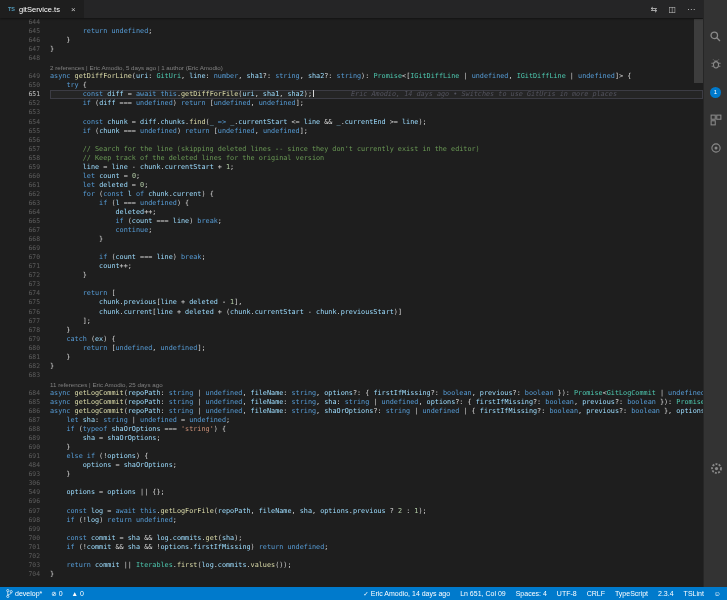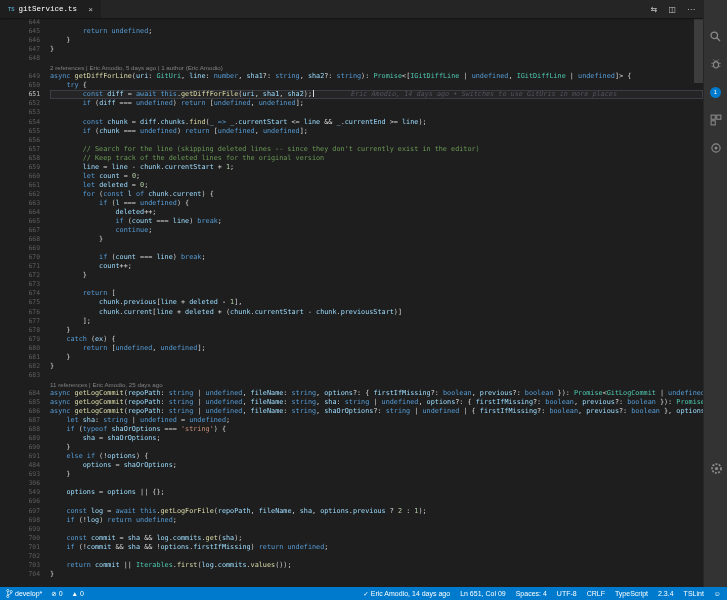--- a/index.html
+++ b/index.html
@@ -3,21 +3,21 @@
 <meta charset="utf-8">
 <style>
   *{margin:0;padding:0;box-sizing:border-box;}
   html,body{width:727px;height:600px;overflow:hidden;}
   body{background:#1e1e1e;font-family:"DejaVu Sans Mono",monospace;position:relative;}
 
   
   .editor-col{position:absolute;left:0;top:0;width:703px;height:587px;overflow:hidden;background:#1e1e1e;}
   .tabbar{height:18px;background:#252526;display:flex;align-items:stretch;box-shadow:0 1px 2px rgba(0,0,0,.4);position:relative;z-index:2;}
   .tab{background:#1e1e1e;display:flex;align-items:center;padding:0 8px;gap:4px;
-       font-family:Liberation Mono, monospace;font-size:7.5px;color:#ffffff;}
+       font-family:Liberation Sans, sans-serif;font-size:7.5px;color:#ffffff;}
   .ts-icon{color:#519aba;font-size:5.5px;font-weight:bold;letter-spacing:0;}
   .tab-close{color:#c5c5c5;font-size:8px;margin-left:7px;cursor:pointer;}
   .tab-actions{margin-left:auto;display:flex;align-items:center;gap:11px;padding-right:8px;color:#c5c5c5;font-size:8px;font-family:"DejaVu Sans",sans-serif;}
 
   .editor{position:relative;height:569px;overflow:hidden;}
   .row{display:flex;height:9.05px;line-height:9.05px;font-size:6.8px;white-space:pre;color:#d4d4d4;}
   .ln{width:50px;flex:none;text-align:right;padding-right:10px;color:#5d5d5d;font-size:6.4px;}
   .hl .ln{color:#c2c2c2;}
   .code{flex:1;overflow:hidden;white-space:pre;}
   .hl .code{background:rgba(255,255,255,.03);box-shadow:inset 0 0 0 1px #3c3c44;}

